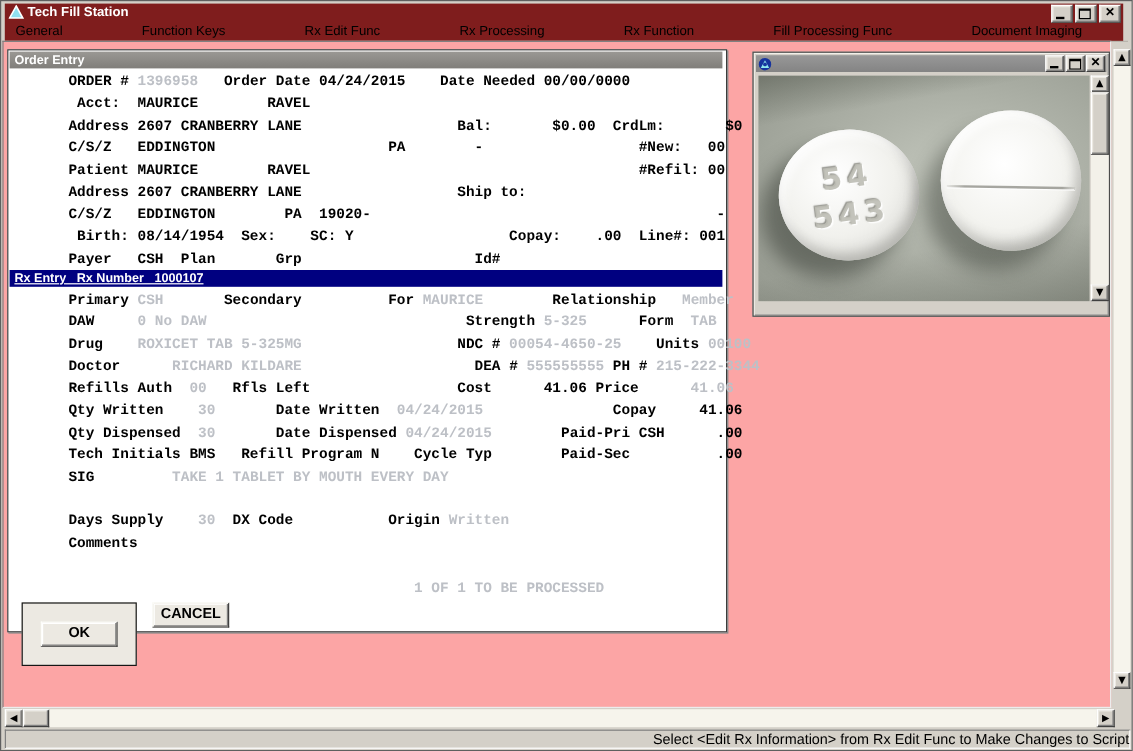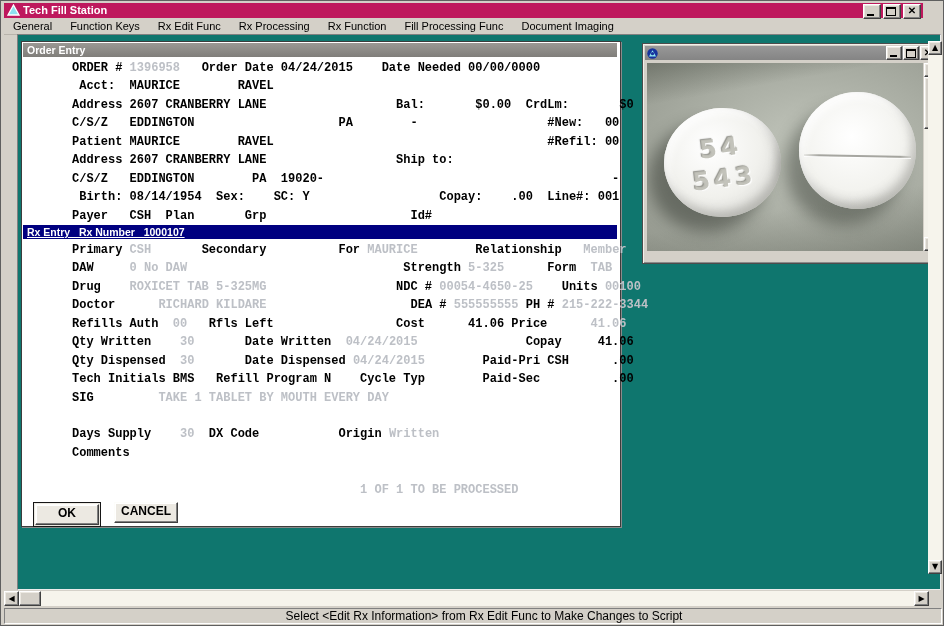--- a/index.html
+++ b/index.html
@@ -1,55 +1,55 @@
 <!DOCTYPE html>
 <html><head>
 <meta charset="utf-8">
 <style>
   html,body{margin:0;padding:0;background:#9a9a9a;}
   #frame{position:relative;width:944px;height:626px;background:#d4d0c8;border:1px solid #5f5f5f;
          box-sizing:border-box;overflow:hidden;font-family:"Liberation Sans",sans-serif;}
 
   
-  .titlebar{position:absolute;left:3px;top:2px;right:20px;height:15px;background:#be185d;color:#fff;}
+  .titlebar{position:absolute;left:3px;top:2px;right:7px;height:32px;background:#7f1d1d;color:#fff;}
   .app-icon{position:absolute;left:3px;top:1px;width:13px;height:13px;}
   .ttext{position:absolute;left:19px;top:1px;font:bold 11px "Liberation Sans",sans-serif;}
   .center-title{position:absolute;left:311px;top:1px;font:bold 11px "Liberation Sans",sans-serif;margin-top:48px;}
   .winbtns{position:absolute;right:2px;top:1px;display:flex;gap:2px;}
   .wbtn{width:16px;height:13px;background:#d4d0c8;border:1px solid;border-color:#fff #404040 #404040 #fff;
         box-shadow:inset -1px -1px 0 #808080,inset 1px 1px 0 #ece9e2;position:relative;cursor:default;}
   .g-min{position:absolute;left:3px;bottom:2px;width:7px;height:2px;background:#000;}
   .g-max{position:absolute;left:2px;top:2px;width:8px;height:6px;border:1px solid #000;border-top-width:2px;}
   .g-x{position:absolute;left:0;top:0;right:0;bottom:0;font:bold 10px/11px "Liberation Sans",sans-serif;text-align:center;color:#000;}
   .wbtn.small{width:14px;height:12px;}
 
   
   .menubar{position:absolute;left:3px;top:18px;right:3px;height:15px;display:flex;align-items:center;
-           font:11px "Liberation Sans",sans-serif;color:#000;border-bottom:1px solid #b8b4ac;}
+           font:11px "Liberation Sans",sans-serif;color:#000;border-bottom:1px solid #b8b4ac;gap:48px;}
   .menu-item{padding:1px 9px 2px 9px;white-space:nowrap;cursor:default;}
 
   
-  .client{position:absolute;left:16px;top:33px;width:924px;height:556px;background:#0f766e;box-sizing:border-box;
+  .client{position:absolute;left:1px;top:33px;width:924px;height:556px;background:#fca5a5;box-sizing:border-box;
           border:1px solid;border-color:#808080 #ececec #ececec #808080;}
 
   
   .formwin{position:absolute;left:3px;top:6px;width:600px;height:486px;background:#fff;
            border:1px solid #3c3c3c;box-shadow:1px 1px 0 #8a8a8a;box-sizing:border-box;}
   .form-header{position:absolute;left:1px;top:1px;width:590px;height:14px;background:linear-gradient(#9a9894,#807e7a);
                color:#fff;font:bold 10.5px/14px "Liberation Sans",sans-serif;padding-left:4px;}
   .rows{position:absolute;left:6px;right:2px;font:bold 12px/18.45px "Liberation Mono","DejaVu Sans Mono",monospace;
         white-space:pre;color:#000;margin-left:44px;}
   .rows-top{top:17px;}
   .rx-header{position:absolute;left:1px;top:183px;width:590px;height:14px;background:#000080;color:#fff;
              font:bold 10.5px/14px "Liberation Sans",sans-serif;padding-left:4px;white-space:pre;text-decoration:underline;}
   .rows-rx{top:199px;}
   .frow{height:18.45px;}
   .dim{color:#bdc0c6;}
   .form-buttons{position:absolute;left:11px;top:460px;display:flex;gap:13px;align-items:flex-start;}
-  .default-ring{border:1px solid #161616;padding:1px;background:#ece9e2;}
+  .default-ring{border:1px solid #161616;padding:15px;background:#ece9e2;}
   .btn{min-width:62px;height:19px;background:#ece9e2;border:1px solid;border-color:#fdfdfa #404040 #404040 #fdfdfa;
        box-shadow:inset -1px -1px 0 #808080,inset 1px 1px 0 #fff;
        font:bold 12px/17px "Liberation Sans",sans-serif;text-align:center;color:#000;cursor:default;}
 
   
   .imgwin{position:absolute;left:624px;top:8px;width:298px;height:221px;background:#d4d0c8;
           border:1px solid #4c4c4c;box-shadow:inset 1px 1px 0 #f2f0ea,inset -1px -1px 0 #8a8a8a;box-sizing:border-box;}
   .imgwin-title{position:absolute;left:2px;top:2px;right:2px;height:14px;background:linear-gradient(#989898,#848484);
                 display:flex;align-items:center;}
   .imgwin-icon{margin-left:2px;width:11px;height:11px;}
@@ -86,21 +86,21 @@
   .outer-vscroll .up{position:absolute;left:0;top:0;width:14px;height:14px;}
   .outer-vscroll .down{position:absolute;left:0;bottom:0;width:14px;height:14px;}
   .hscroll{position:absolute;left:3px;top:590px;width:925px;height:15px;background:#f6f4ec;}
   .hscroll .left{position:absolute;left:0;top:0;width:15px;height:15px;}
   .hscroll .thumb{position:absolute;left:15px;top:0;width:22px;height:15px;}
   .hscroll .right{position:absolute;right:0;top:0;width:15px;height:15px;}
 
   
   .statusbar{position:absolute;left:3px;top:607px;width:938px;height:16px;background:#d4d0c8;box-sizing:border-box;
              border:1px solid;border-color:#808080 #fff #fff #808080;
-             font:12px/14px "Liberation Sans",sans-serif;text-align:center;color:#000;padding-left:22px;}
+             font:12px/14px "Liberation Sans",sans-serif;text-align:right;color:#000;padding-left:22px;}
 </style>
 </head>
 <body>
 
 <div id="frame">
 
   <div class="titlebar">
     <svg class="app-icon" viewBox="0 0 13 13">
       <path d="M6.5 1 L12 11 H1 Z" fill="#8fe0f0" stroke="#ffffff" stroke-width="1.3"></path>
     </svg>

